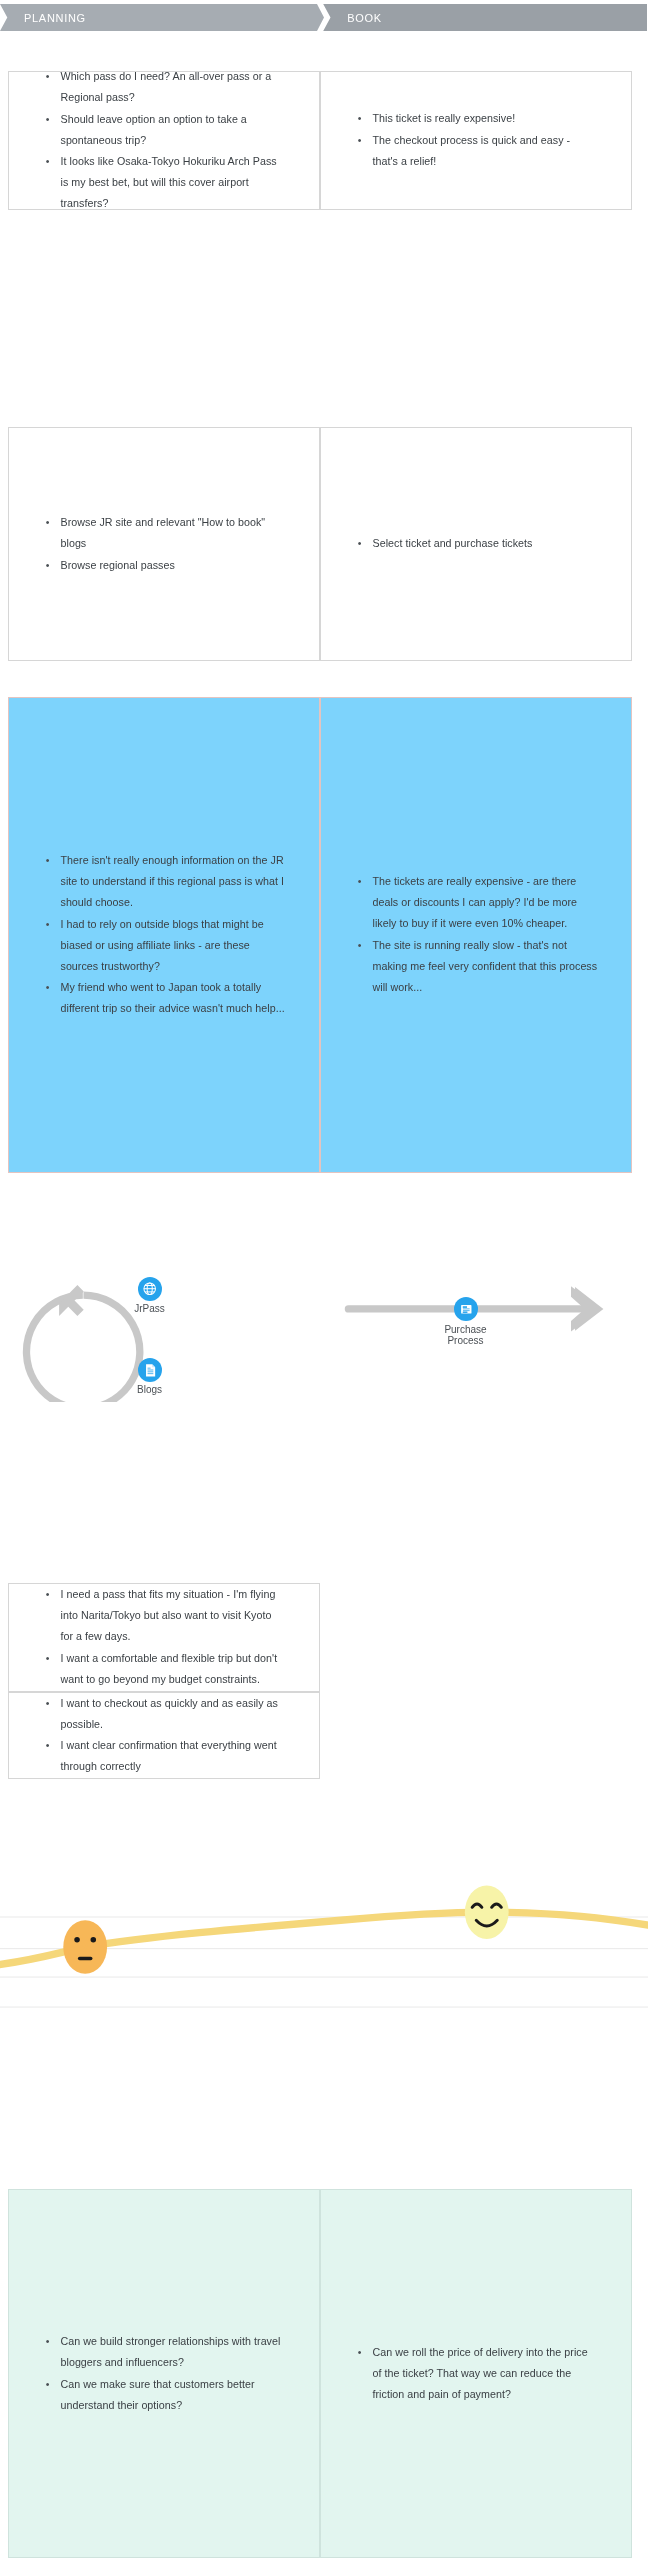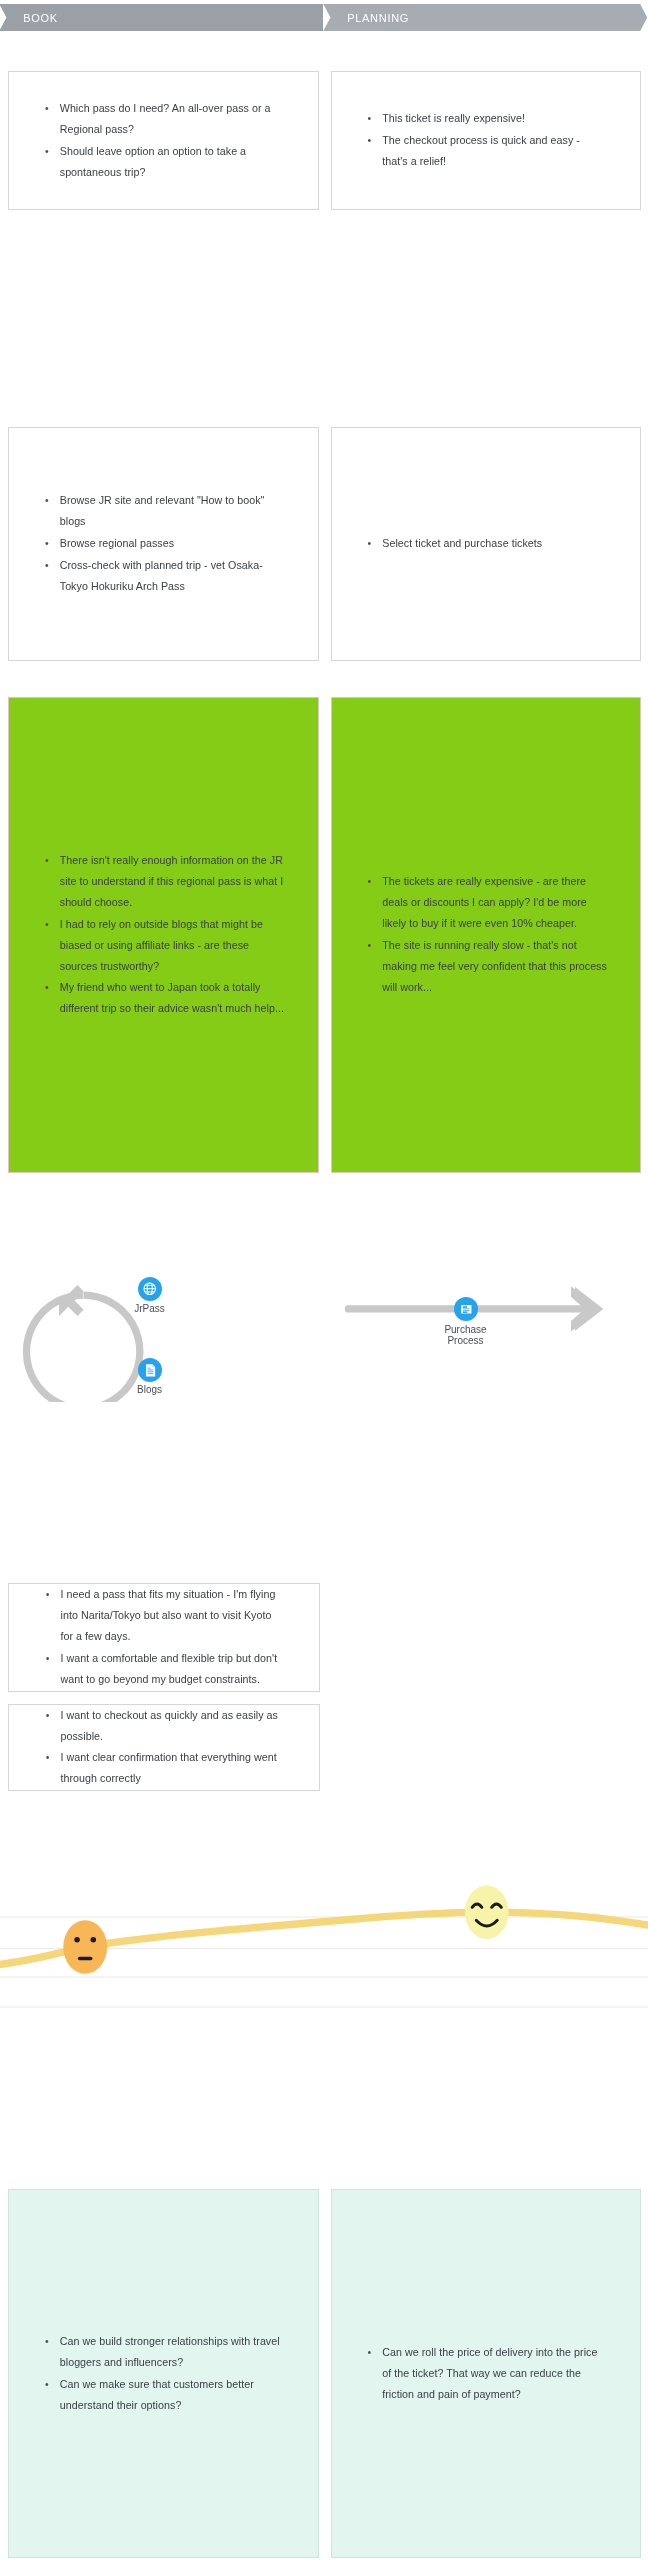--- a/index.html
+++ b/index.html
@@ -40,31 +40,31 @@
     clip-path: polygon(0 0, 324px 0, 324px 100%, 0 100%, 7.3px 50%);
     padding-left: 24px;
   }
 
   
   .row {
     position: absolute;
     left: 0;
     width: 649px;
     display: flex;
-    gap: 12px;
+    gap: 0;
     padding: 0 8px;
   }
   .cell {
     width: 312px;
     border: 0.8px solid #d6d6d6;
     background: #ffffff;
     display: flex;
     align-items: center;
   }
-  .cell.pink   { background: #84cc16; border-color: #e4c4c0; }
+  .cell.pink   { background: #7dd3fc; border-color: #e4c4c0; }
   .cell.green  { background: #e2f5ef; border-color: #cfe3dd; }
 
   .cell ul {
     list-style: none;
     margin: 0 auto;
     padding: 0;
     width: 243px;
   }
   .cell li {
     position: relative;
@@ -126,49 +126,49 @@
     left: 0;
     width: 649px;
     height: 203px;
   }
   .emotion-band svg { display: block; }
 </style>
 </head>
 <body>
 
 <div class="phase-bar">
+  <div class="phase phase-planning">
+    <span>PLANNING</span>
+  </div>
   <div class="phase phase-book">
     <span>BOOK</span>
   </div>
-  <div class="phase phase-planning">
-    <span>PLANNING</span>
-  </div>
 </div>
 
 <div class="row" style="top:71px; height:139px;">
   <div class="cell">
     <ul>
       <li>Which pass do I need? An all-over pass or a Regional pass?</li>
       <li>Should leave option an option to take a spontaneous trip?</li>
+      <li>It looks like Osaka-Tokyo Hokuriku Arch Pass is my best bet, but will this cover airport transfers?</li>
     </ul>
   </div>
   <div class="cell">
     <ul>
       <li>This ticket is really expensive!</li>
       <li>The checkout process is quick and easy - that's a relief!</li>
     </ul>
   </div>
 </div>
 
 <div class="row" style="top:427px; height:234px;">
   <div class="cell">
     <ul>
       <li>Browse JR site and relevant "How to book" blogs</li>
       <li>Browse regional passes</li>
-      <li>Cross-check with planned trip - vet Osaka-Tokyo Hokuriku Arch Pass</li>
     </ul>
   </div>
   <div class="cell">
     <ul>
       <li>Select ticket and purchase tickets</li>
     </ul>
   </div>
 </div>
 
 <div class="row" style="top:697px; height:476px;">

